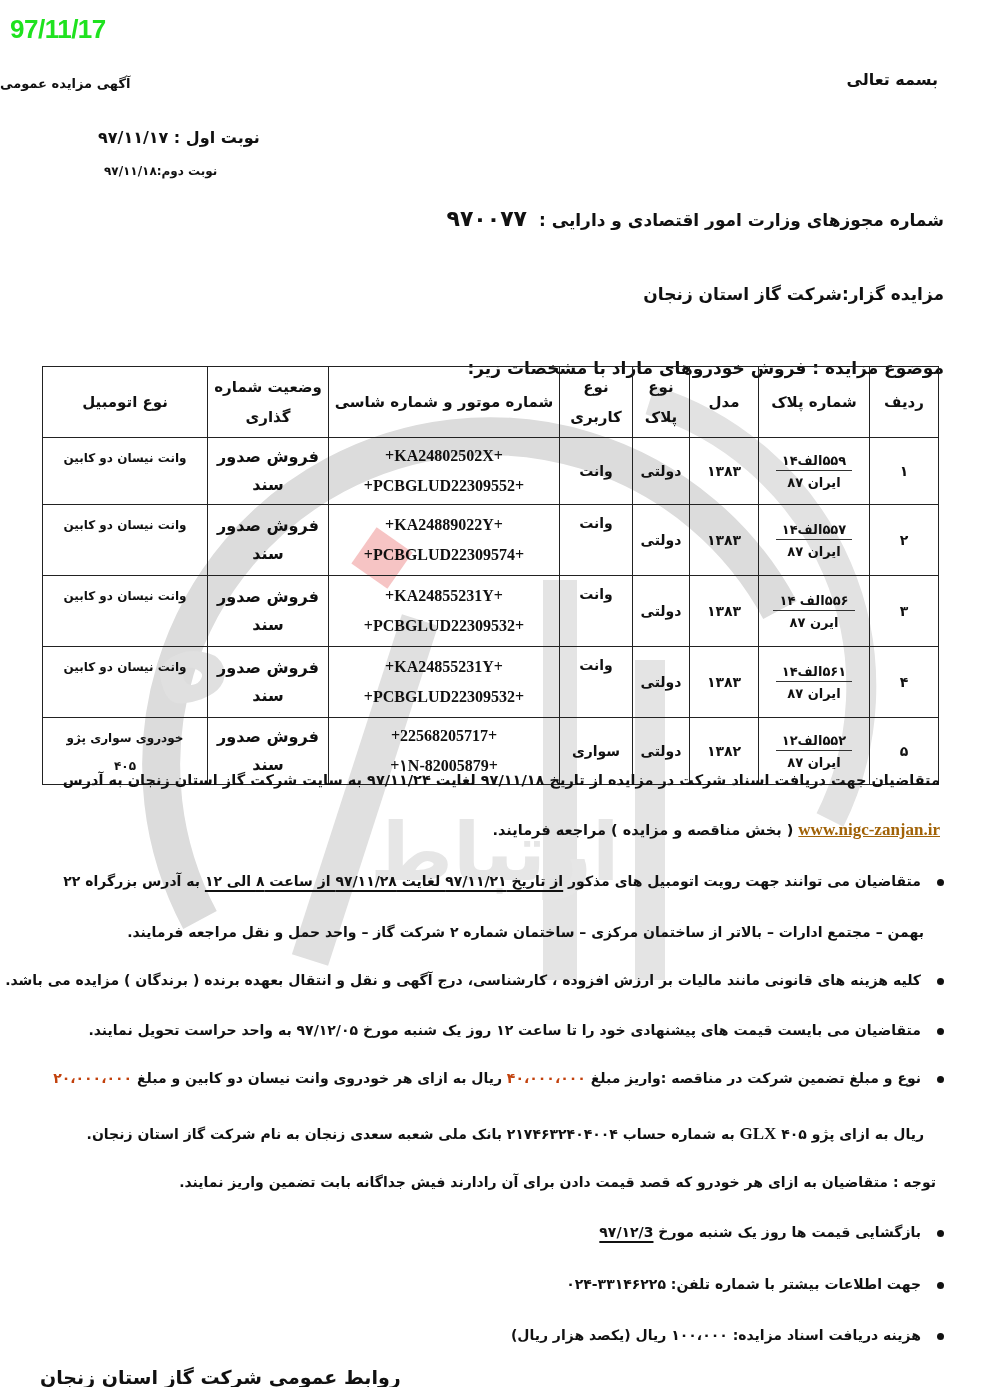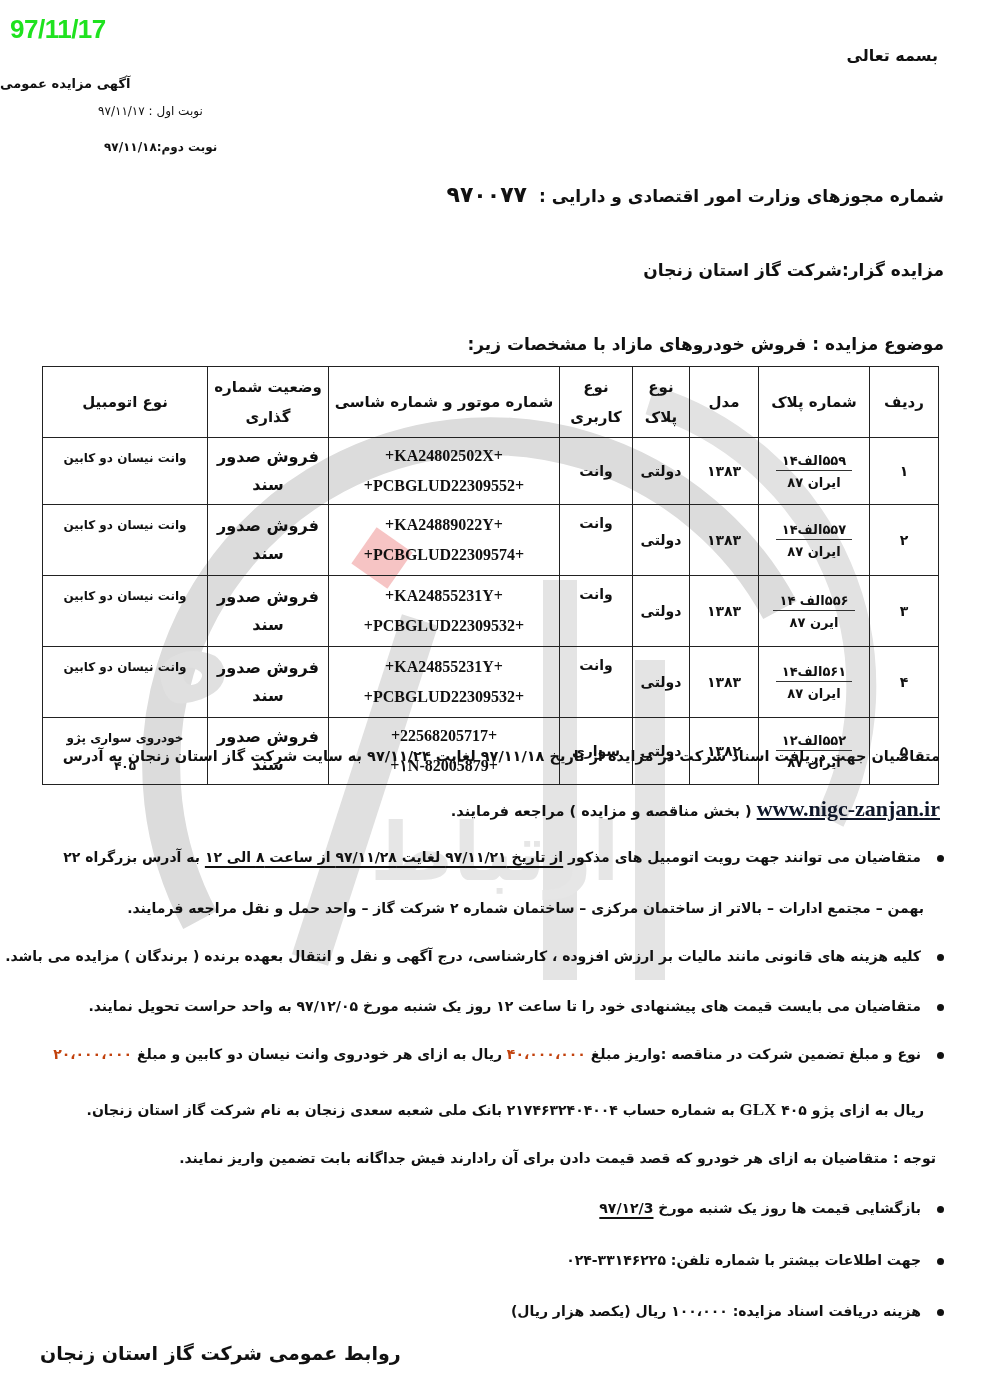--- a/index.html
+++ b/index.html
@@ -1,28 +1,28 @@
 <!DOCTYPE html>
 <html><head>
 <meta charset="utf-8">
 <style>
   html, body { margin: 0; padding: 0; background: #ffffff; }
   body { width: 986px; height: 1387px; position: relative; overflow: hidden; font-family: "DejaVu Sans", sans-serif; color: #111; }
   .abs { position: absolute; }
-  .rtl { direction: rtl; text-align: right; }
+  .rtl { direction: rtl; text-align: right; margin-top: 24px; }
 
   
   .watermark { position: absolute; left: 90px; top: 360px; width: 800px; height: 640px; pointer-events: none; z-index: 0; }
   .content { position: relative; z-index: 1; }
 
   .stamp { left: 10px; top: 14px; color: #1fe21f; font-family: "Liberation Sans", sans-serif; font-size: 26px; font-weight: bold; letter-spacing: -0.5px; }
 
   .basmala { right: 48px; top: 46px; font-size: 16px; font-weight: bold; }
   .title { left: 0; width: 986px; top: 76px; text-align: left; font-size: 13px; font-weight: bold; }
-  .round1 { left: 98px; top: 104px; font-size: 12px; font-weight: normal; }
+  .round1 { left: 98px; top: 104px; font-size: 16px; font-weight: bold; }
   .round2 { left: 104px; top: 140px; font-size: 12px; font-weight: bold; }
 
   .permit { right: 42px; top: 182px; font-size: 17px; font-weight: bold; }
   .permit .num { font-size: 22px; margin-right: 6px; }
   .organizer { right: 42px; top: 260px; font-size: 17px; font-weight: bold; }
   .subject { right: 42px; top: 334px; font-size: 17px; font-weight: bold; }
 
   table.items { position: absolute; left: 42px; top: 366px; width: 897px; border-collapse: collapse; direction: rtl; font-size: 14px; }
   table.items th, table.items td { border: 1.5px solid #222; text-align: center; vertical-align: middle; padding: 2px 4px; }
   table.items th { height: 66px; font-weight: bold; font-size: 15px; line-height: 30px; }
@@ -37,21 +37,21 @@
   .c-car { width: auto; }
   .plate-top { display: inline-block; border-bottom: 1.5px solid #333; padding: 0 6px 2px; font-size: 13px; }
   .plate-bot { display: block; font-size: 13px; margin-top: 4px; }
   .eng { font-family: "Liberation Serif", serif; font-weight: bold; font-size: 16px; line-height: 30px; direction: ltr; }
   .status { font-size: 16px; line-height: 28px; }
   .car { font-size: 12px; vertical-align: top !important; padding-top: 6px !important; line-height: 28px; }
   .use-top { vertical-align: top !important; padding-top: 10px !important; }
 
   .p1 { right: 46px; top: 748px; font-size: 14.5px; font-weight: bold; }
   .p2 { right: 46px; top: 796px; font-size: 14.5px; font-weight: bold; }
-  .p2 a { color: #0f172a; font-family: "Liberation Serif", serif; font-size: 22px; text-decoration: underline; font-weight: bold; }
+  .p2 a { color: #a16207; font-family: "Liberation Serif", serif; font-size: 17px; text-decoration: underline; font-weight: bold; }
 
   .bullet-line { font-size: 14px; font-weight: bold; white-space: nowrap; }
   .bullet-line .dot { display: inline-block; width: 7px; height: 7px; border-radius: 50%; background: #111; margin-left: 16px; vertical-align: middle; }
   .u { text-decoration: underline; text-decoration-thickness: 2px; text-underline-offset: 4px; text-align: right; }
   .red { color: #c2410c; }
   .glx { font-family: "Liberation Serif", serif; font-size: 17px; }
 
   .b1a { right: 42px; top: 849px; }
   .b1b { right: 62px; top: 900px; }
   .b2 { right: 42px; top: 948px; }

